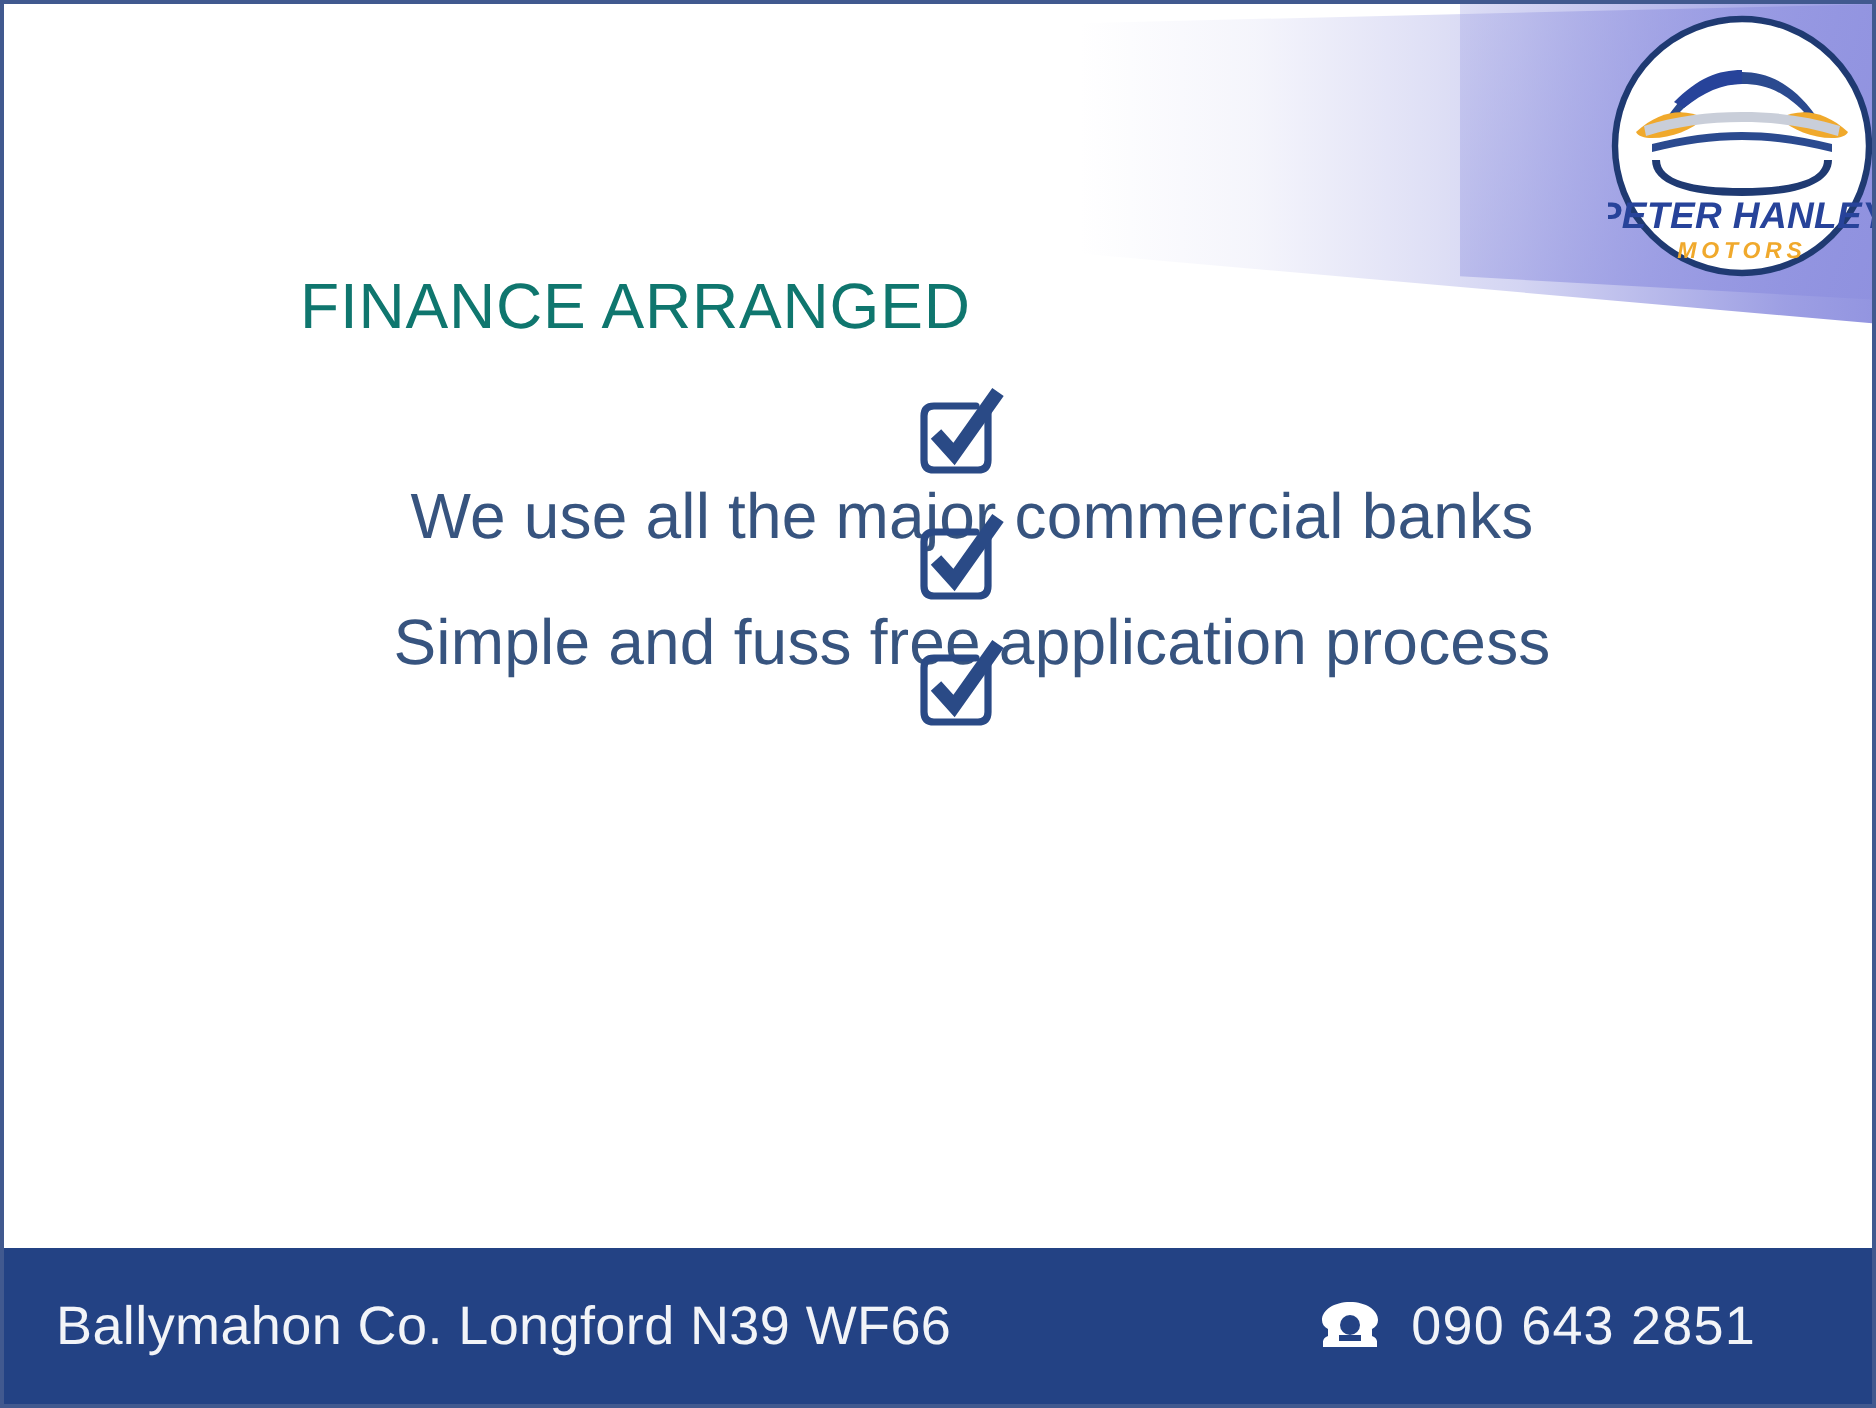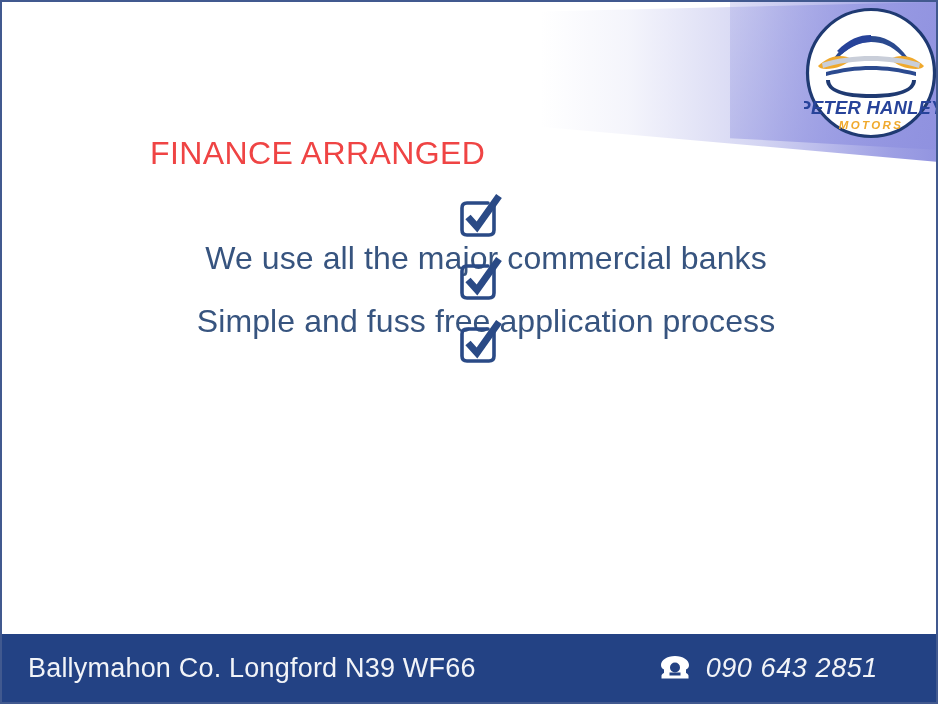--- a/index.html
+++ b/index.html
@@ -69,21 +69,21 @@
     z-index: 6;
   }
 
   
   .headline {
     position: absolute;
     left: 148px;
     top: 133px;
     font-size: 32px;
     letter-spacing: 0.4px;
-    color: #ef4444;
+    color: #0f766e;
     font-weight: 400;
     white-space: nowrap;
   }
 
   
   .features {
     position: absolute;
     left: 84px;
     top: 188px;
     width: 800px;
@@ -109,40 +109,39 @@
     white-space: nowrap;
     line-height: 1;
   }
 
   
   .footer {
     position: absolute;
     left: 0;
     right: 0;
     bottom: 0;
-    height: 68px;
+    height: 78px;
     background: #234284;
     display: flex;
     align-items: center;
     justify-content: space-between;
     padding: 0 22px 0 26px;
     box-sizing: border-box;
   }
   .footer-address {
     color: #f2f4f8;
     font-size: 27px;
     letter-spacing: 0.2px;
     white-space: nowrap;
   }
   .footer-phone {
     display: flex;
     align-items: center;
     gap: 14px;
     padding-right: 36px;
-    font-style: italic;
   }
   .phone-icon {
     width: 34px;
     height: 28px;
     display: block;
   }
   .footer-number {
     color: #f2f4f8;
     font-size: 27px;
     letter-spacing: 0.6px;

